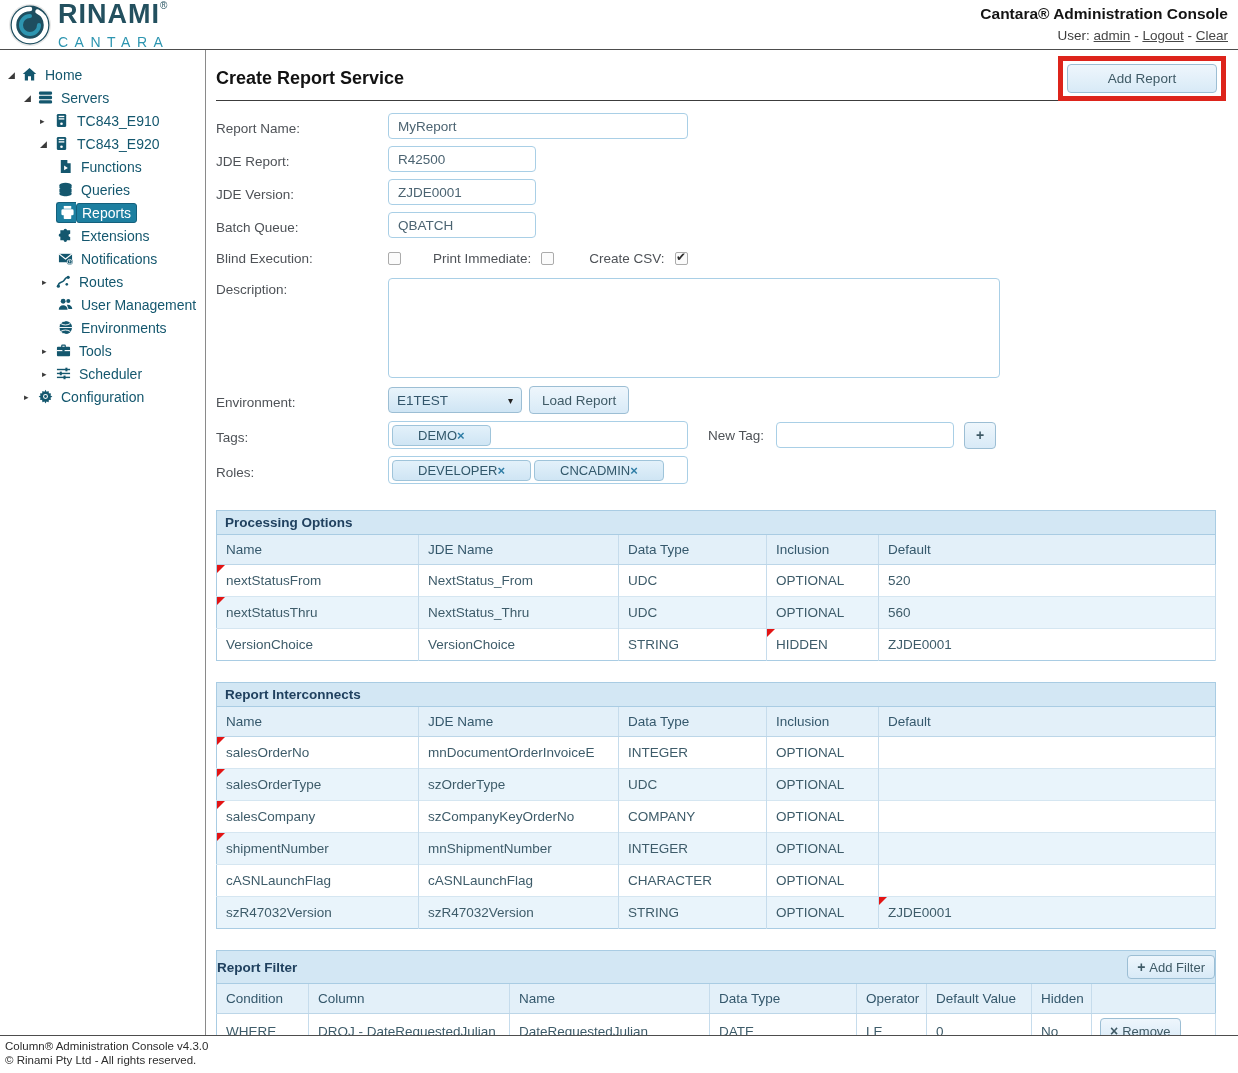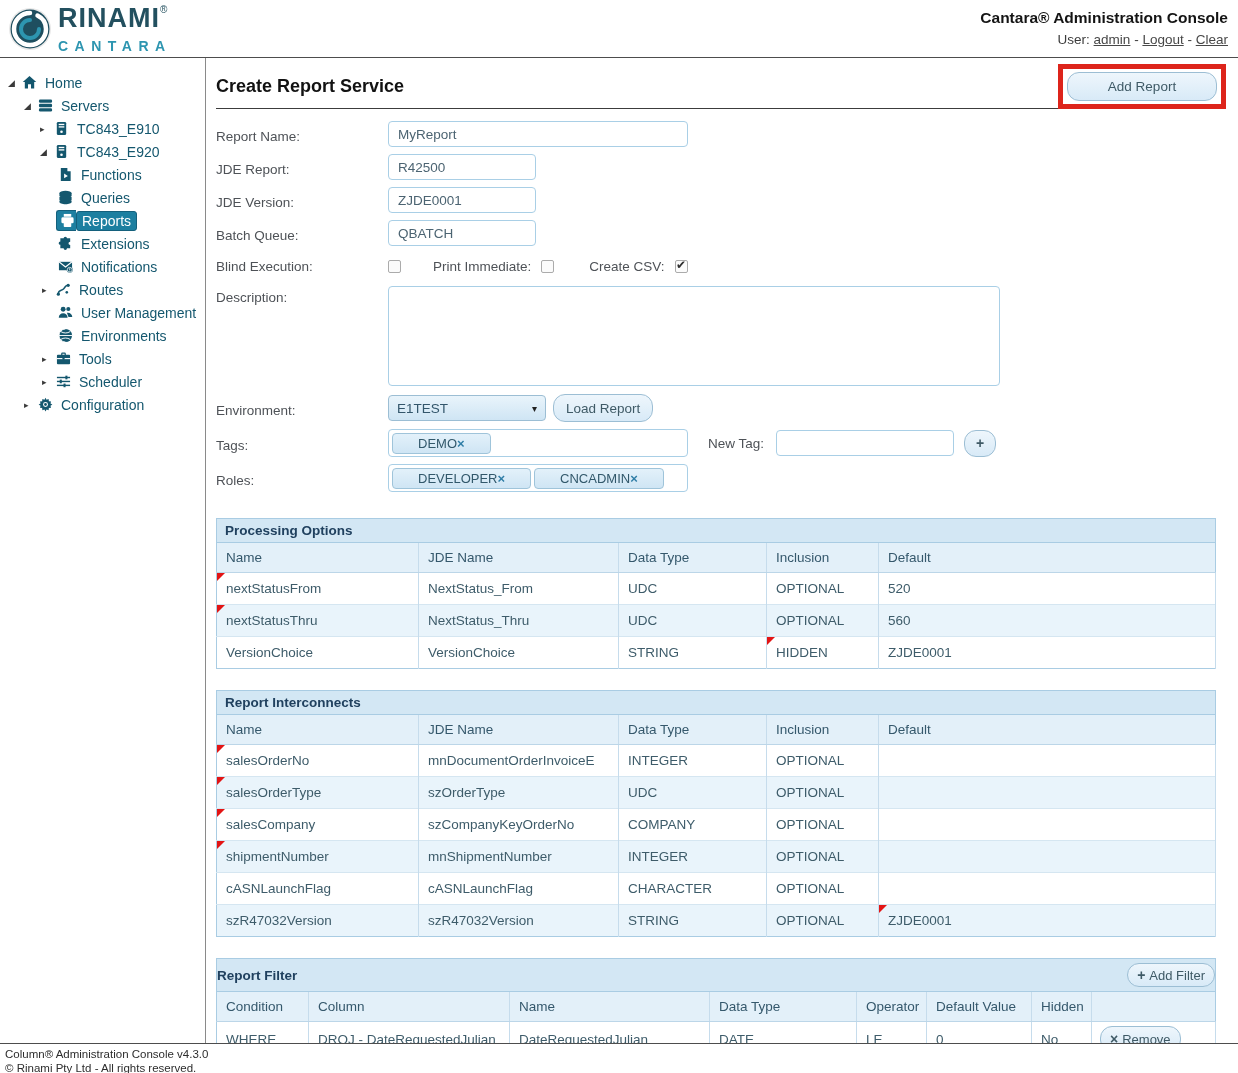--- a/index.html
+++ b/index.html
@@ -3,27 +3,27 @@
 <meta charset="utf-8">
 <style>
   * { box-sizing: border-box; }
   html,body { margin:0; padding:0; }
   body {
     width:1238px; height:1073px; position:relative; overflow:hidden;
     background:#fff; font-family:"Liberation Sans", sans-serif; color:#333;
   }
 
   
-  .header { height:58px; border-bottom:1px solid #4d4d4d; display:flex;
+  .header { height:50px; border-bottom:1px solid #4d4d4d; display:flex;
     justify-content:space-between; align-items:center; padding:2px 10px 2px 8px; }
   .brand { display:flex; align-items:center; gap:6px; }
   .brand-text { line-height:1; }
   .brand-line1 { font-weight:bold; font-size:27px; letter-spacing:1px; color:#23505f; }
   .brand-reg { font-size:10px; vertical-align:top; color:#23505f; }
-  .brand-line2 { font-weight:bold; font-size:14px; letter-spacing:6.5px; color:#2d95b0; margin-top:7px; }
+  .brand-line2 { font-weight:normal; font-size:14px; letter-spacing:6.5px; color:#2d95b0; margin-top:7px; }
   .header-right { text-align:right; line-height:1.45; }
   .console-title { font-weight:bold; font-size:15.5px; color:#141414; }
   .user-line { font-size:13.5px; color:#3c3c3c; }
   .user-line a { color:#474747; text-decoration:underline; cursor:pointer; }
 
   
   .frame { display:flex; height:985px; }
   .sidebar { width:206px; border-right:1px solid #8a8a8a; padding-top:13px; flex:none; }
   .main { flex:1; padding:0 12px 0 10px; overflow:hidden; }
   .footer { border-top:1px solid #4d4d4d; padding:3px 5px; font-size:11.5px;
@@ -45,39 +45,39 @@
   .tree-item.selected { margin-left:-2px; }
 
   
   .title-row { display:flex; justify-content:space-between; align-items:center; margin-top:6px; height:44px; }
   .page-title { font-size:18px; font-weight:bold; color:#121212; margin:0; }
   .red-box { border:5px solid #dd241b; padding:3px 4px; }
   .title-rule { border:0; border-top:1px solid #3c3c3c; margin:0 0 12px 0; }
 
   
   .btn { display:inline-flex; align-items:center; justify-content:center; gap:4px;
-    background:linear-gradient(#eef6fc,#d8eaf7); border:1px solid #9cbed4; border-radius:12px;
+    background:linear-gradient(#eef6fc,#d8eaf7); border:1px solid #9cbed4; border-radius:4px;
     color:#3f5a66; font-size:13.5px; padding:5px 12px; cursor:pointer; font-family:inherit; }
   .btn-wide { width:150px; height:29px; }
 
   
   .form-row { display:flex; align-items:center; margin-bottom:7px; }
   .form-row.top { align-items:flex-start; }
   .flabel { width:172px; flex:none; font-size:13.5px; color:#4e5257; padding-top:4px; }
   .txt { height:26px; border:1px solid #a9cfe6; border-radius:4px; padding:2px 9px;
     font-size:13.5px; color:#4c6472; font-family:inherit; outline:none; }
   .w300 { width:300px; } .w180 { width:148px; }
   .desc { width:612px; height:100px; border:1px solid #a9cfe6; border-radius:4px;
     resize:none; font-family:inherit; }
   .cb { width:13px; height:13px; border:1px solid #ababab; border-radius:2px;
     background:#fbfbfb; display:inline-flex; align-items:center; justify-content:center;
     font-size:12px; color:#2e2e2e; line-height:1; cursor:pointer; }
   .cb.checked::after { content:"✔"; margin-top:-2px; }
   .cb-label { font-size:13.5px; color:#4e5257; }
-  .sel { width:158px; height:26px; background:linear-gradient(#e9f4fb,#cfe5f4);
+  .sel { width:134px; height:26px; background:linear-gradient(#e9f4fb,#cfe5f4);
     border:1px solid #9cbed4; border-radius:4px; display:flex; align-items:center;
     justify-content:space-between; padding:0 8px; font-size:13.5px; color:#33566b; cursor:pointer; }
   .sel-caret { font-size:10px; color:#222; }
   .chipbox { width:300px; min-height:28px; border:1px solid #a9cfe6; border-radius:4px;
     padding:2px 3px; display:flex; align-items:center; gap:3px; }
   .chip { background:linear-gradient(#e3f1fa,#cfe5f4); border:1px solid #9fc4da; border-radius:4px;
     font-size:13px; color:#32586b; padding:2px 25px; display:inline-flex; align-items:center; }
   .chip-x { color:#2f7da6; font-weight:bold; cursor:pointer; font-size:13px; }
   .newtag-label { font-size:13.5px; color:#4e5257; margin:0 12px 0 20px; }
   .plus-btn { width:32px; height:27px; margin-left:10px; padding:0; }

